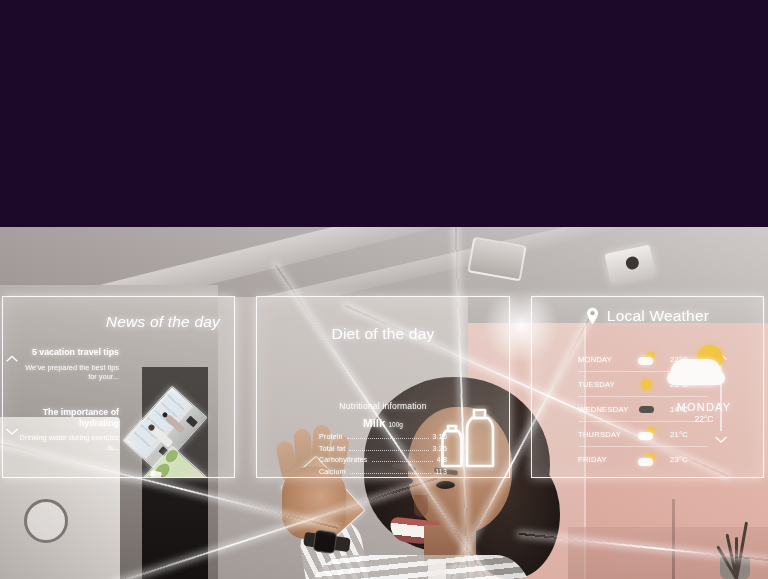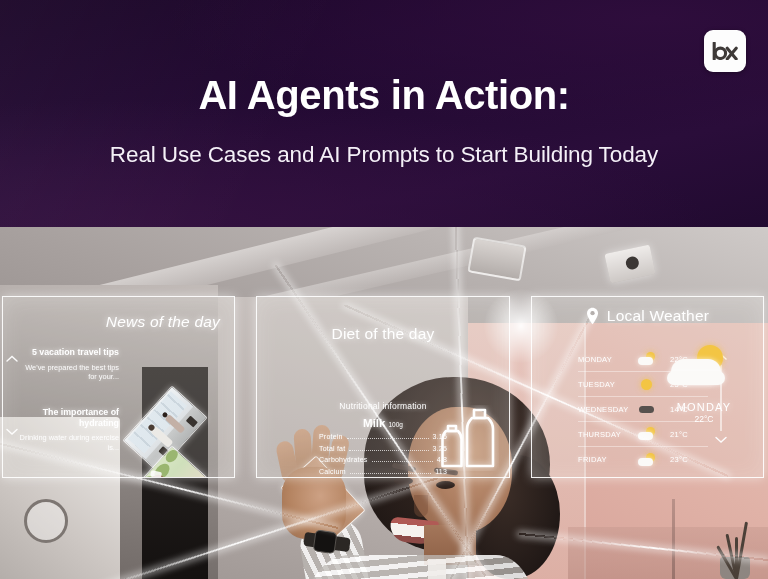--- a/index.html
+++ b/index.html
@@ -378,36 +378,20 @@
   .t2 .head{ position:absolute; left:29px; bottom:25px; width:15px; height:15px;
     border-radius:50%; background:#8a6247; }
   .t2 .wb{ position:absolute; left:38px; bottom:34px; width:6px; height:11px;
     background:rgba(255,255,255,.85); border-radius:2px; transform:rotate(-30deg); }
 </style>
 </head>
 <body>
 
 <div class="banner">
 
-  <div class="header">
-
-    <div class="logo-badge">
-      <svg width="26" height="18" viewBox="0 0 26 18">
-        <path d="M2.2 1 L2.2 17" stroke="#3e3a38" stroke-width="3.1" fill="none" stroke-linecap="round"></path>
-        <circle cx="8.4" cy="11.3" r="5.2" stroke="#3e3a38" stroke-width="3.1" fill="none"></circle>
-        <path d="M15.2 6.2 L24.2 16.9" stroke="#3e3a38" stroke-width="3.1" fill="none" stroke-linecap="round"></path>
-        <path d="M24.2 6.2 L15.2 16.9" stroke="#3e3a38" stroke-width="3.1" fill="none" stroke-linecap="round"></path>
-      </svg>
-    </div>
-
-    <div class="title-block">
-      <div class="hero-title">AI Agents in Action:</div>
-      <div class="hero-sub">Real Use Cases and AI Prompts to Start Building Today</div>
-    </div>
-  </div>
 
   <div class="stage">
     <div class="mirror">
 
       <div class="room-ceiling">
         <div class="ceiling-beam beam1"></div>
         <div class="ceiling-beam beam2"></div>
         <div class="ceiling-light"></div>
         <div class="ceiling-vent"></div>
       </div>

